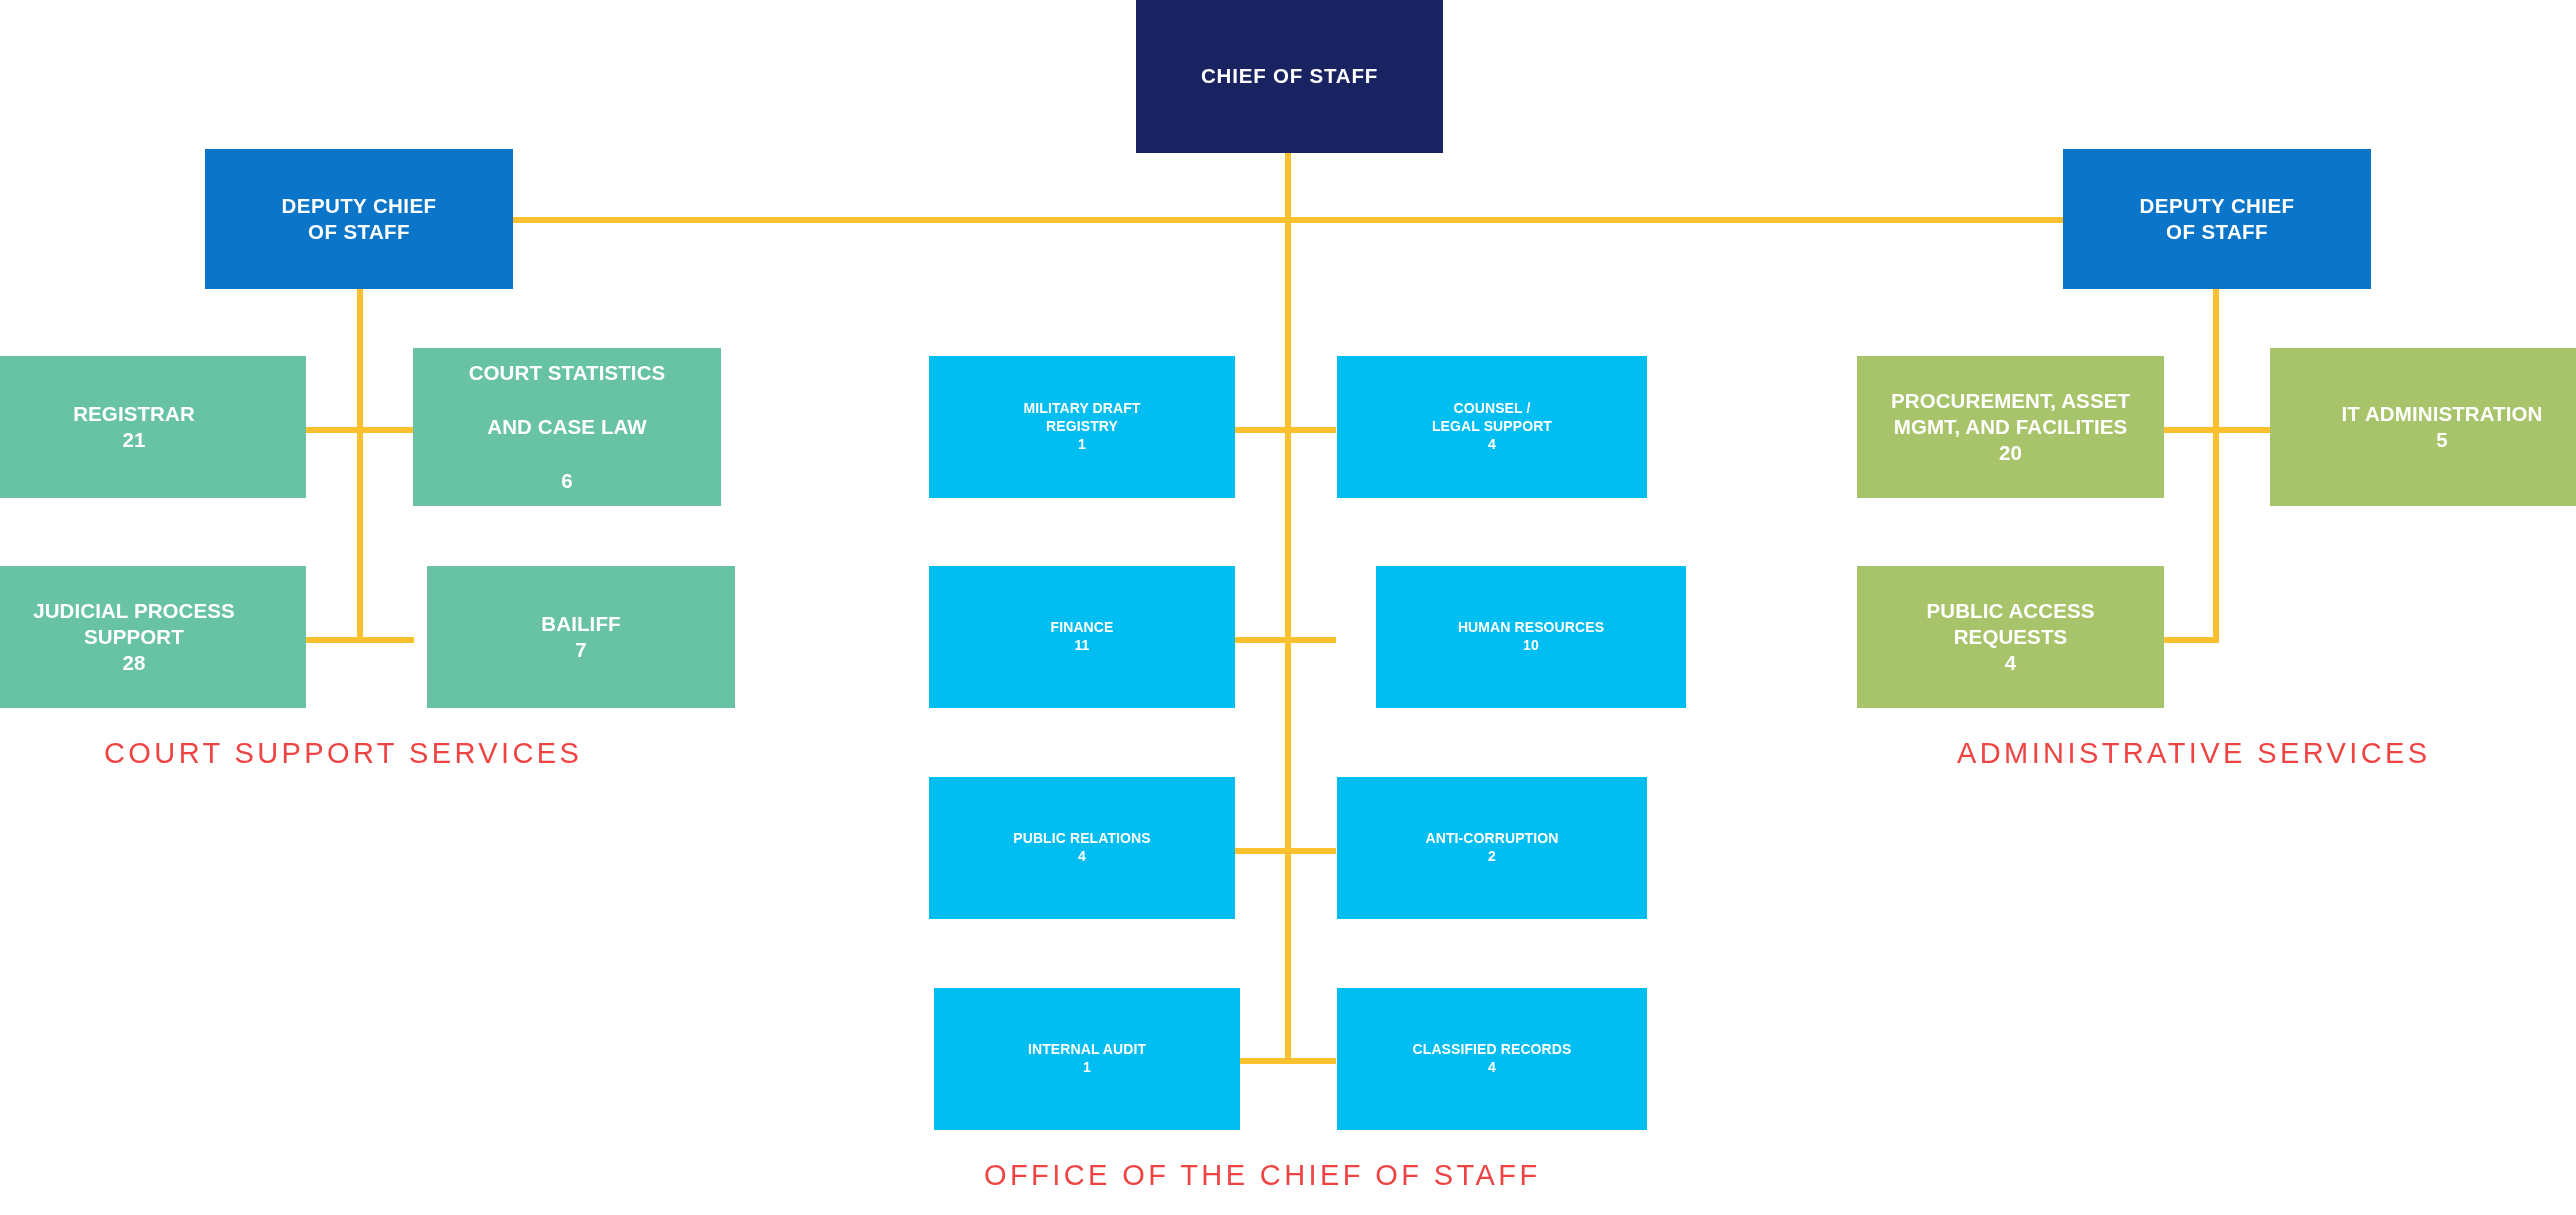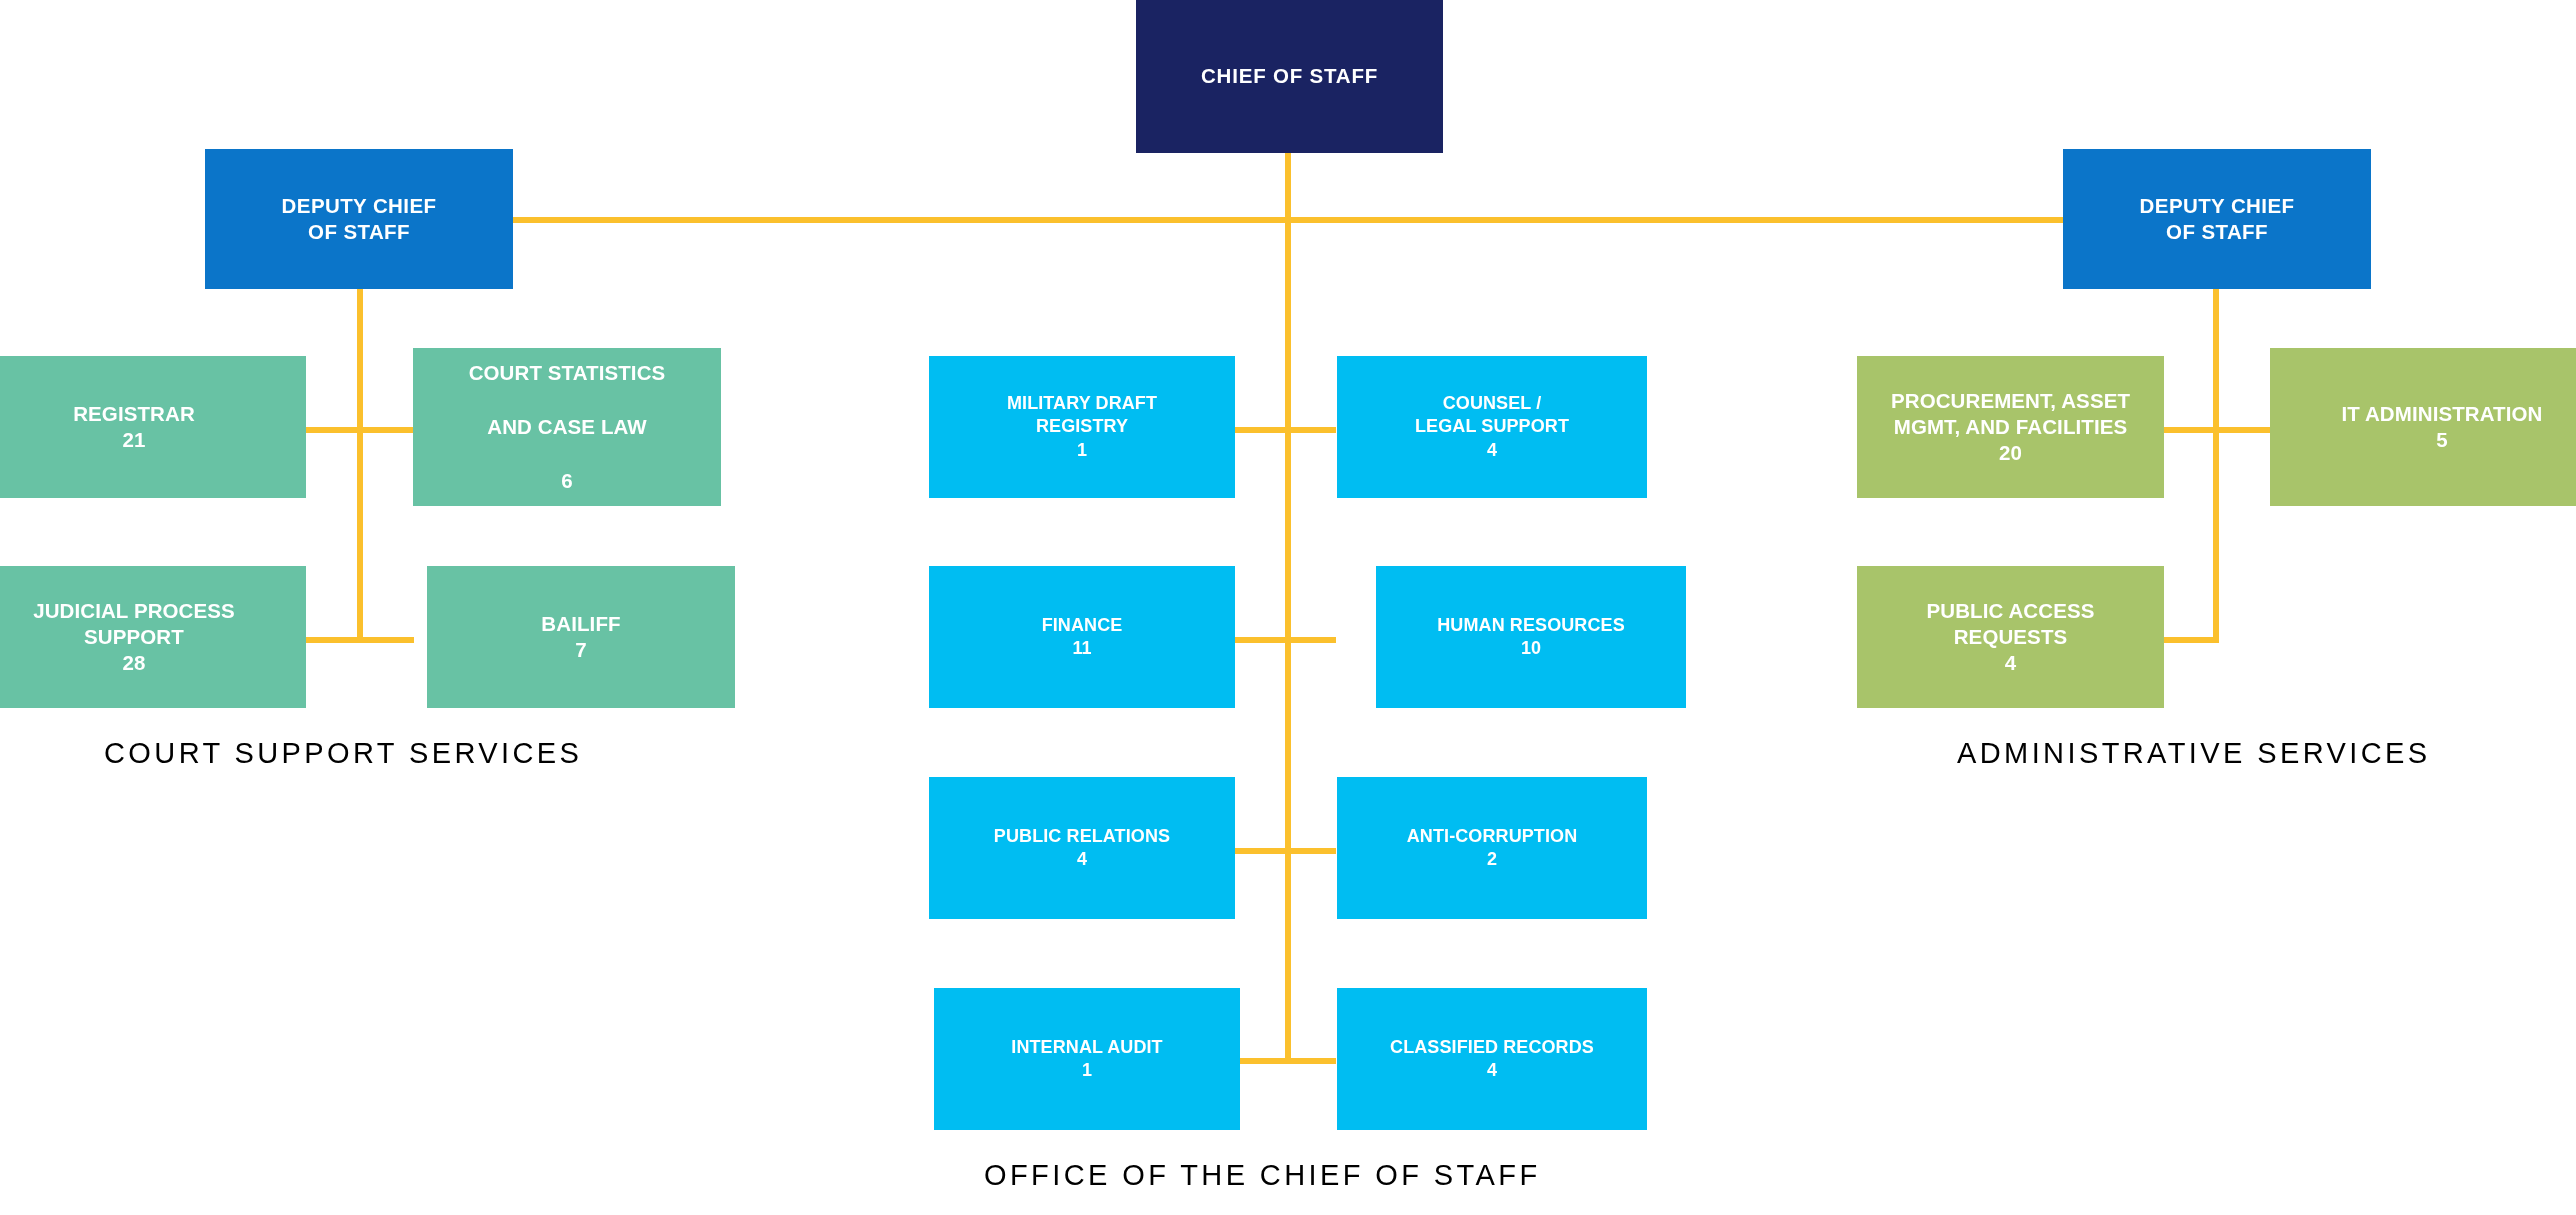--- a/index.html
+++ b/index.html
@@ -55,31 +55,31 @@
     background: #0b75c9;
     font-size: 20.5px;
     letter-spacing: 0.4px;
   }
   .box--court {
     background: #68c2a4;
     font-size: 20.5px;
   }
   .box--office {
     background: #00bdf2;
-    font-size: 18px;
+    font-size: 14px;
   }
   .box--admin {
     background: #a8c46a;
     font-size: 20.5px;
   }
 
   
   .caption {
     position: absolute;
-    color: #000000;
+    color: #ef4444;
     font-size: 29px;
     font-weight: normal;
     letter-spacing: 3.4px;
     white-space: nowrap;
   }
 </style>
 </head>
 <body>
 
 <div id="chart">

